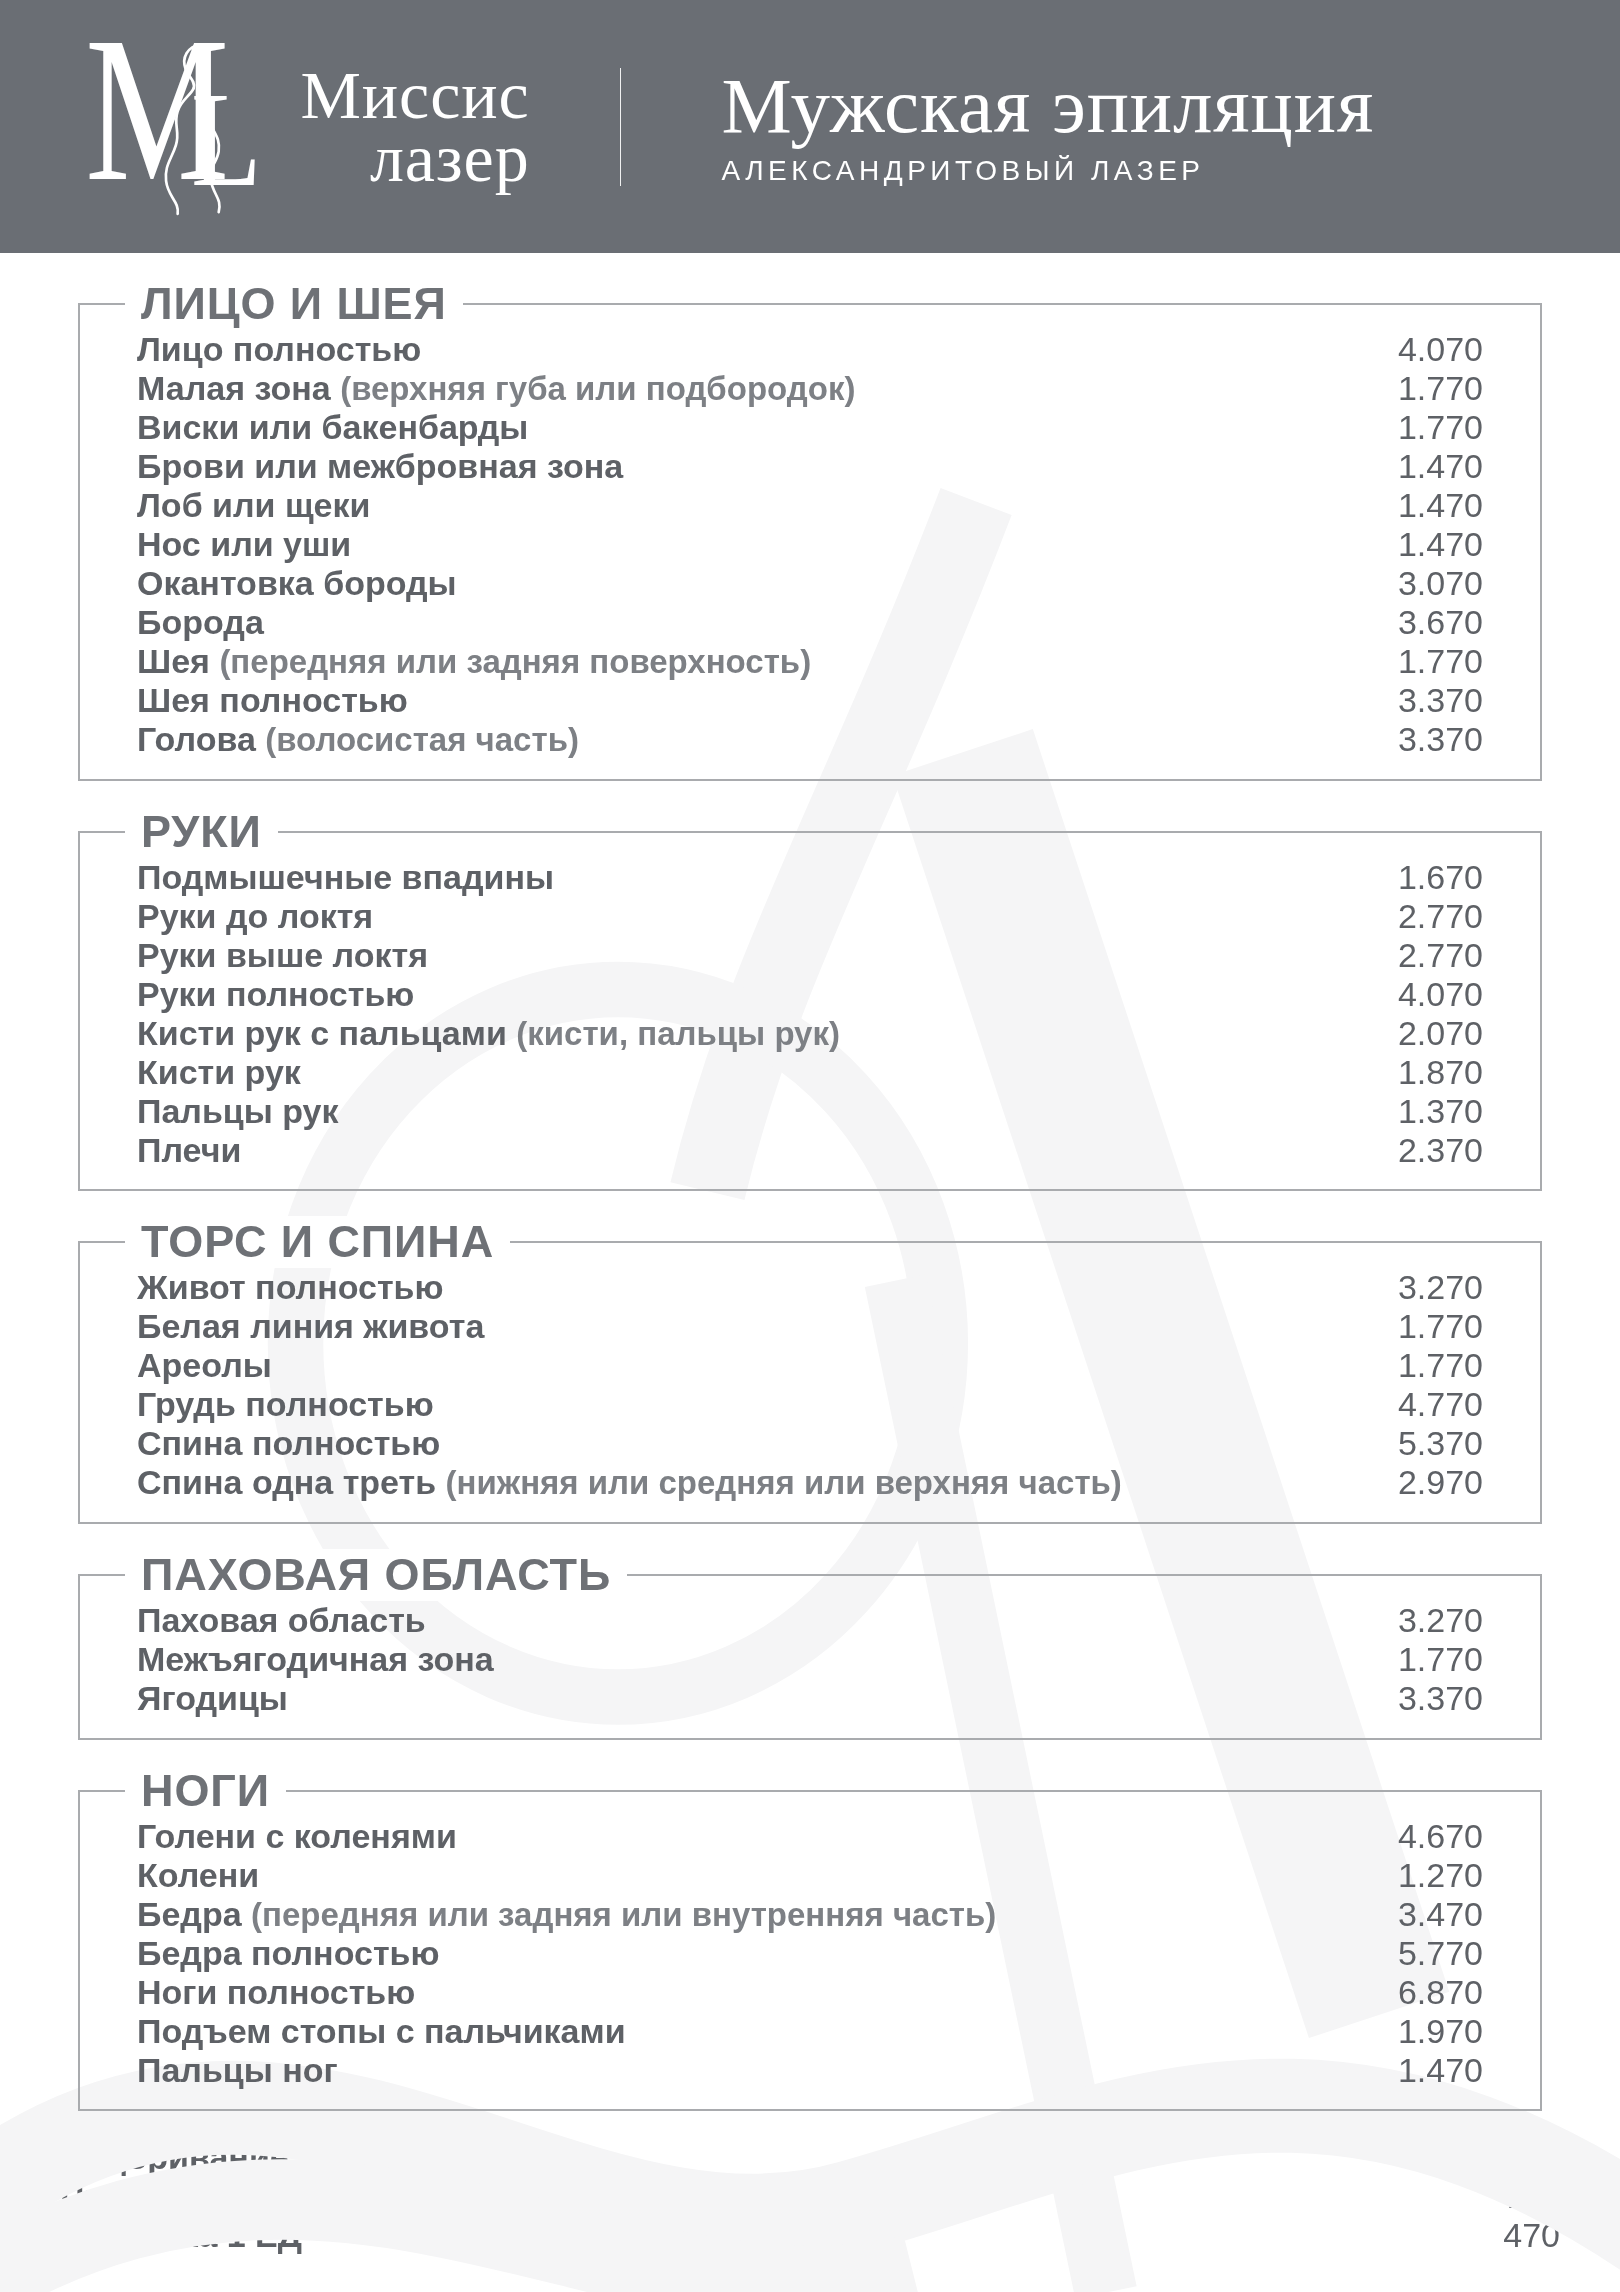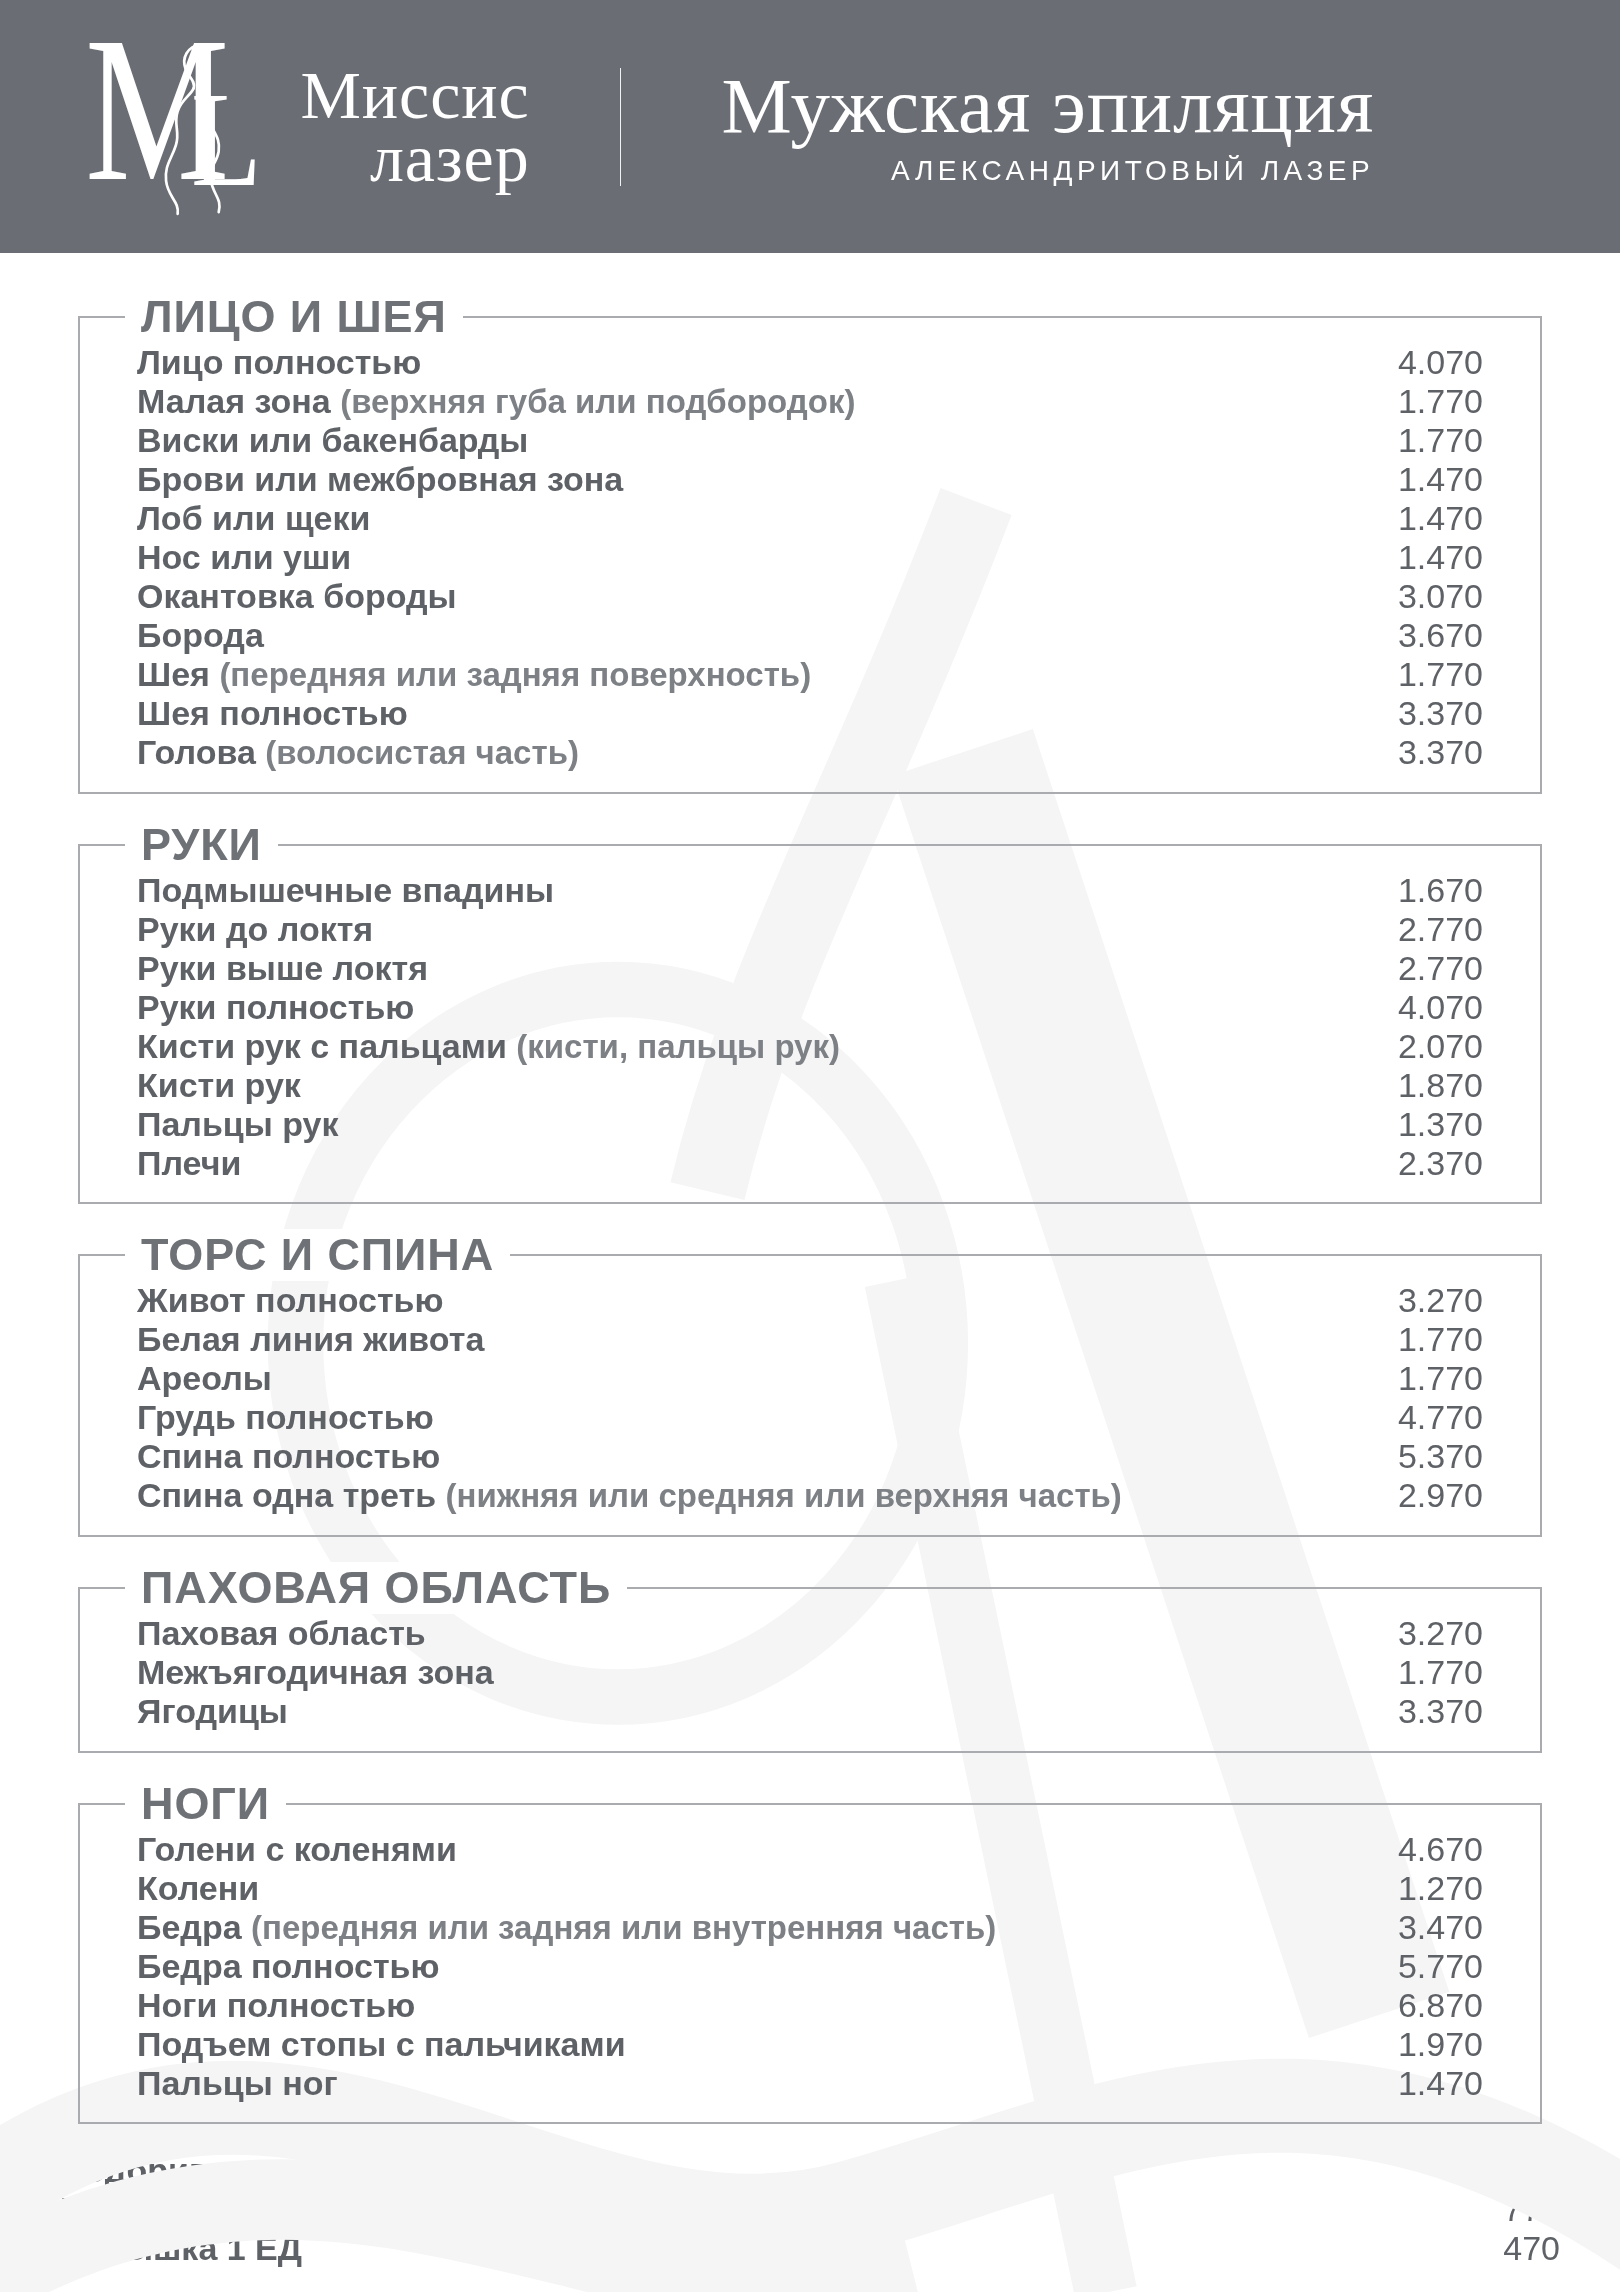--- a/index.html
+++ b/index.html
@@ -51,37 +51,37 @@
   .brand-name{
     font-family:"Liberation Serif",serif;
     font-size:68px;line-height:.92;
     text-align:right;letter-spacing:0.9px;
     margin-left:5.4px;
   }
   .vert-divider{
     width:1.8px;height:118px;background:rgba(255,255,255,.9);
     margin:0 100px 0 90px;flex:0 0 auto;
   }
-  .head-titles{color:var(--header-text);text-align:right;}
+  .head-titles{color:var(--header-text);}
   .main-title{
     font-family:"Liberation Serif",serif;
     font-size:79px;line-height:1.02;font-weight:400;letter-spacing:0.9px;
   }
   .subtitle{
     font-size:28px;letter-spacing:4.5px;margin-top:9px;font-weight:400;
   }
   
   .content{position:relative;z-index:1;padding:0 78px;}
   .box{
     position:relative;
     border:2.7px solid var(--box-border);
     margin-top:50px;
     padding:25px 57px 19.7px 57px;
   }
-  .box.first{margin-top:63px;}
+  .box.first{margin-top:50px;}
   .box-title{
     position:absolute;top:-27px;left:45px;
     background:var(--page-bg);
     padding:0 16px;
     font-size:45px;line-height:52px;font-weight:700;
     letter-spacing:0.9px;color:var(--section-title);
     white-space:nowrap;
   }
   .row{
     display:flex;justify-content:space-between;align-items:baseline;

